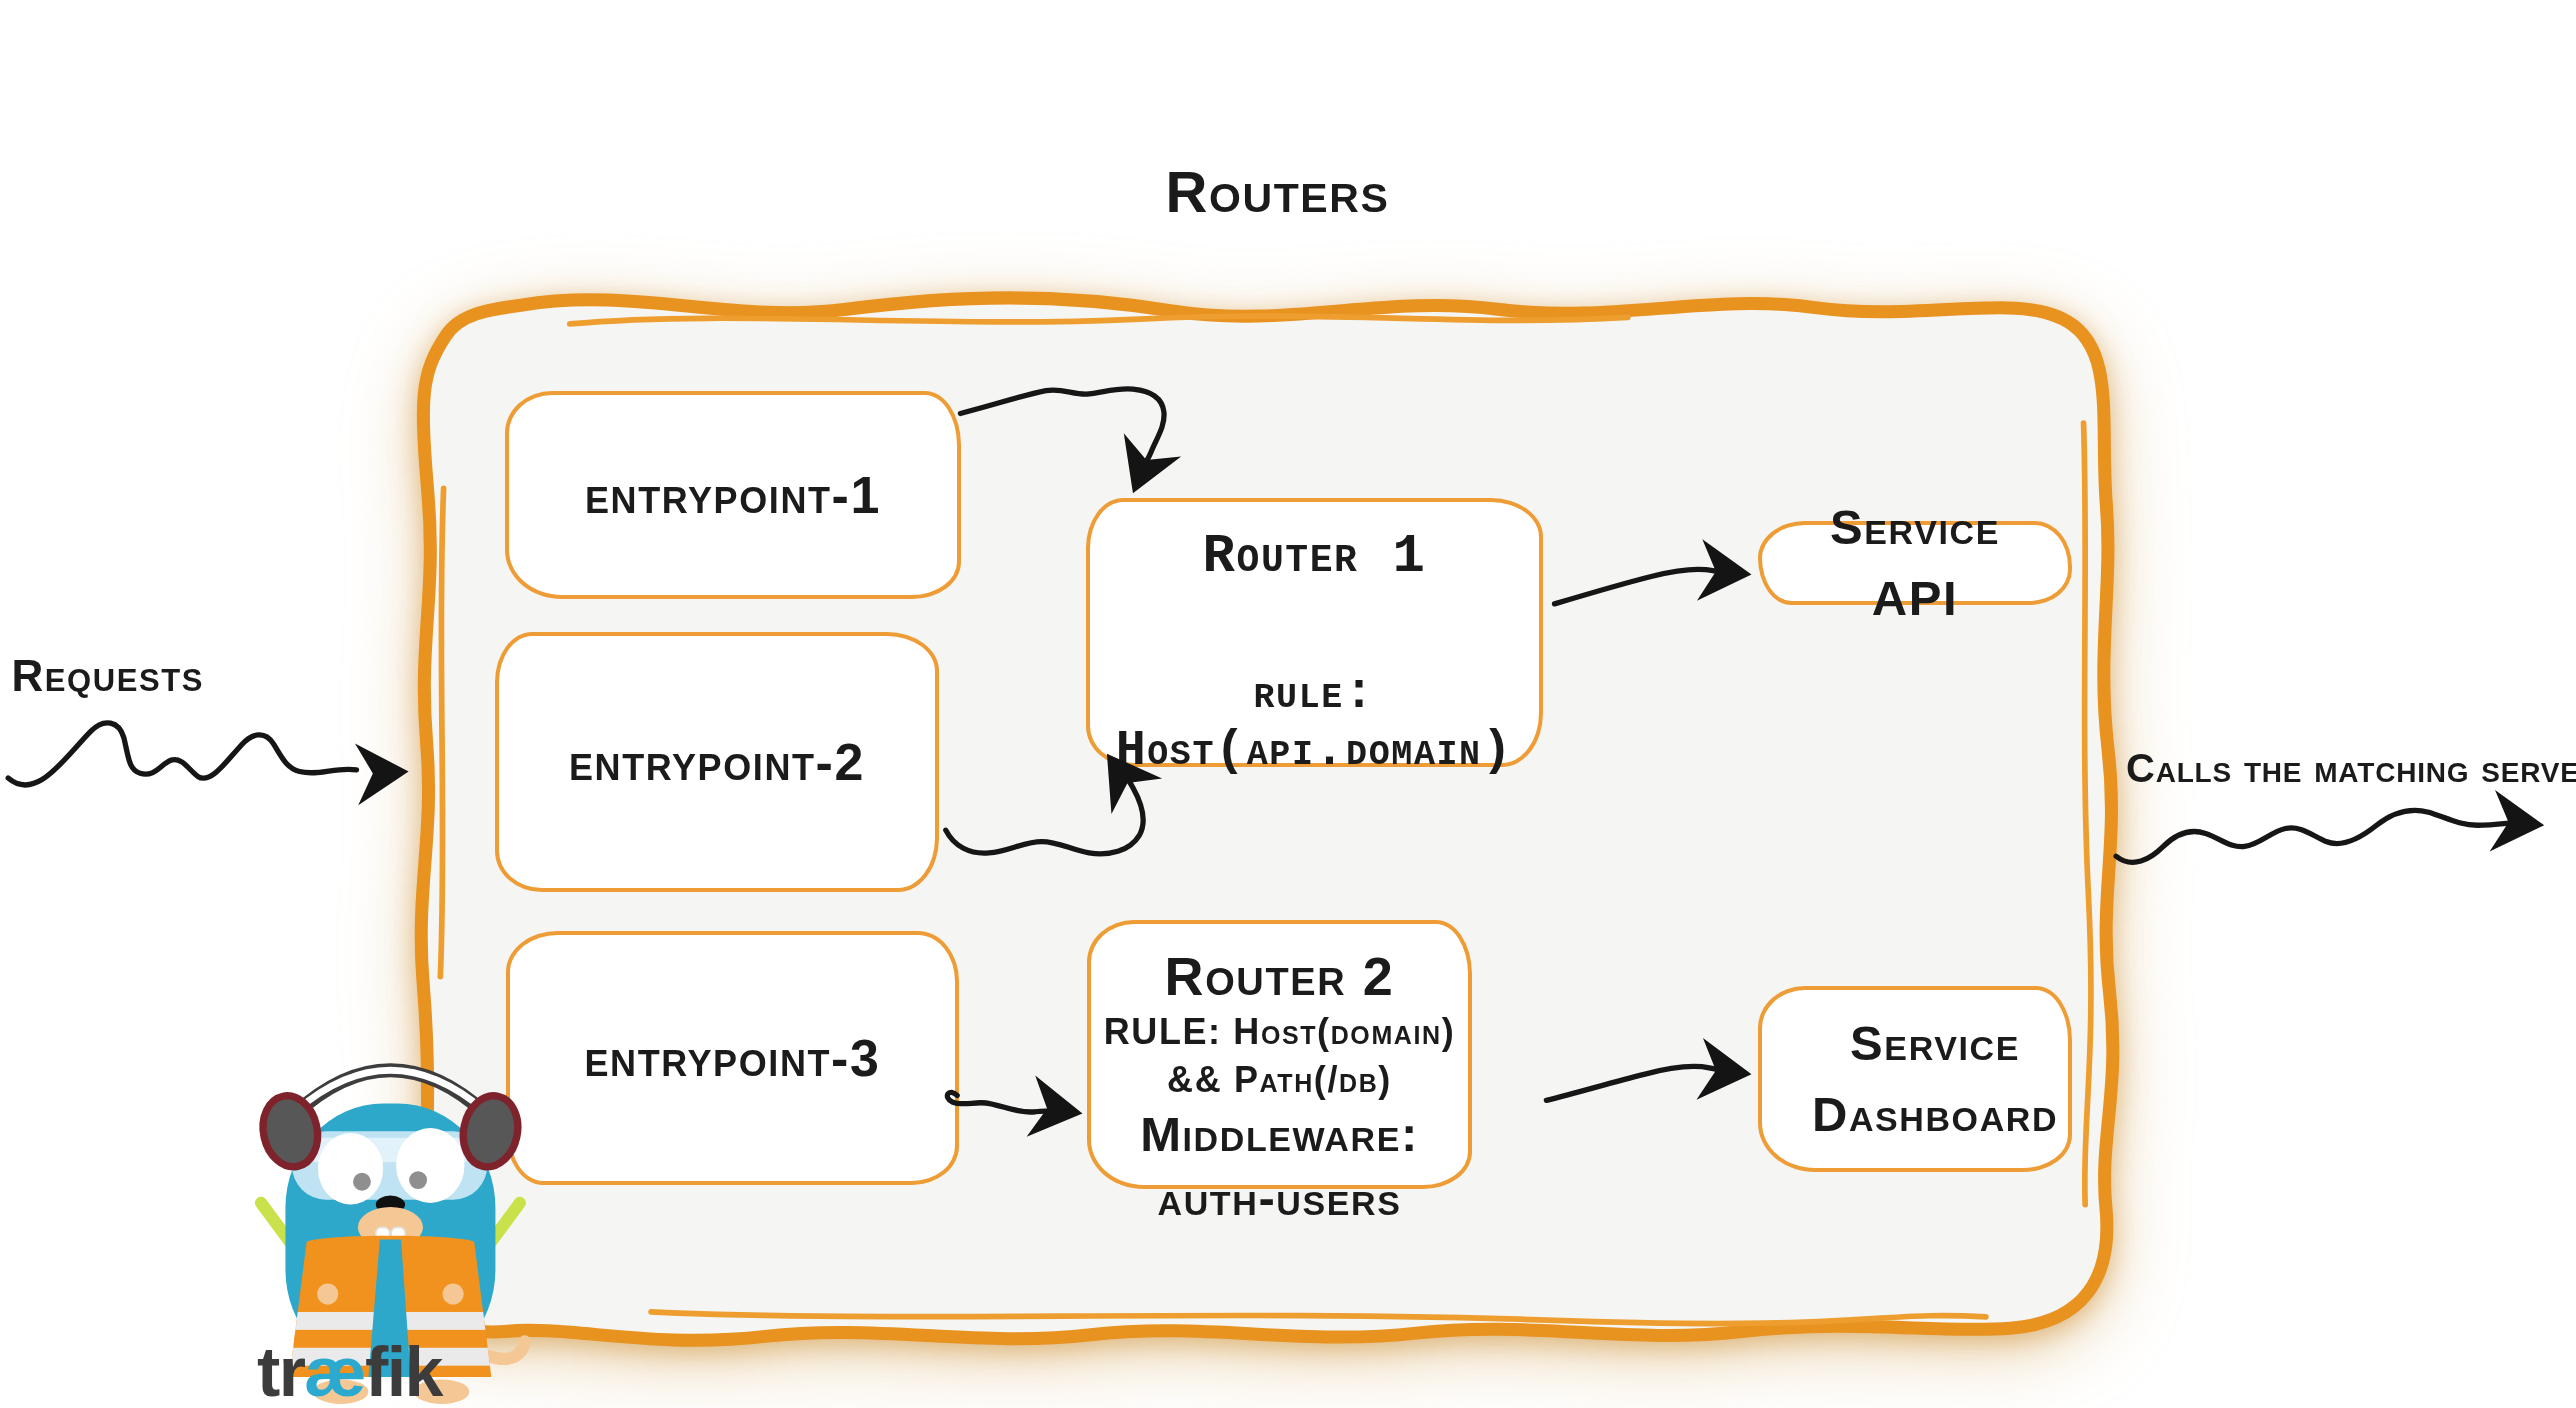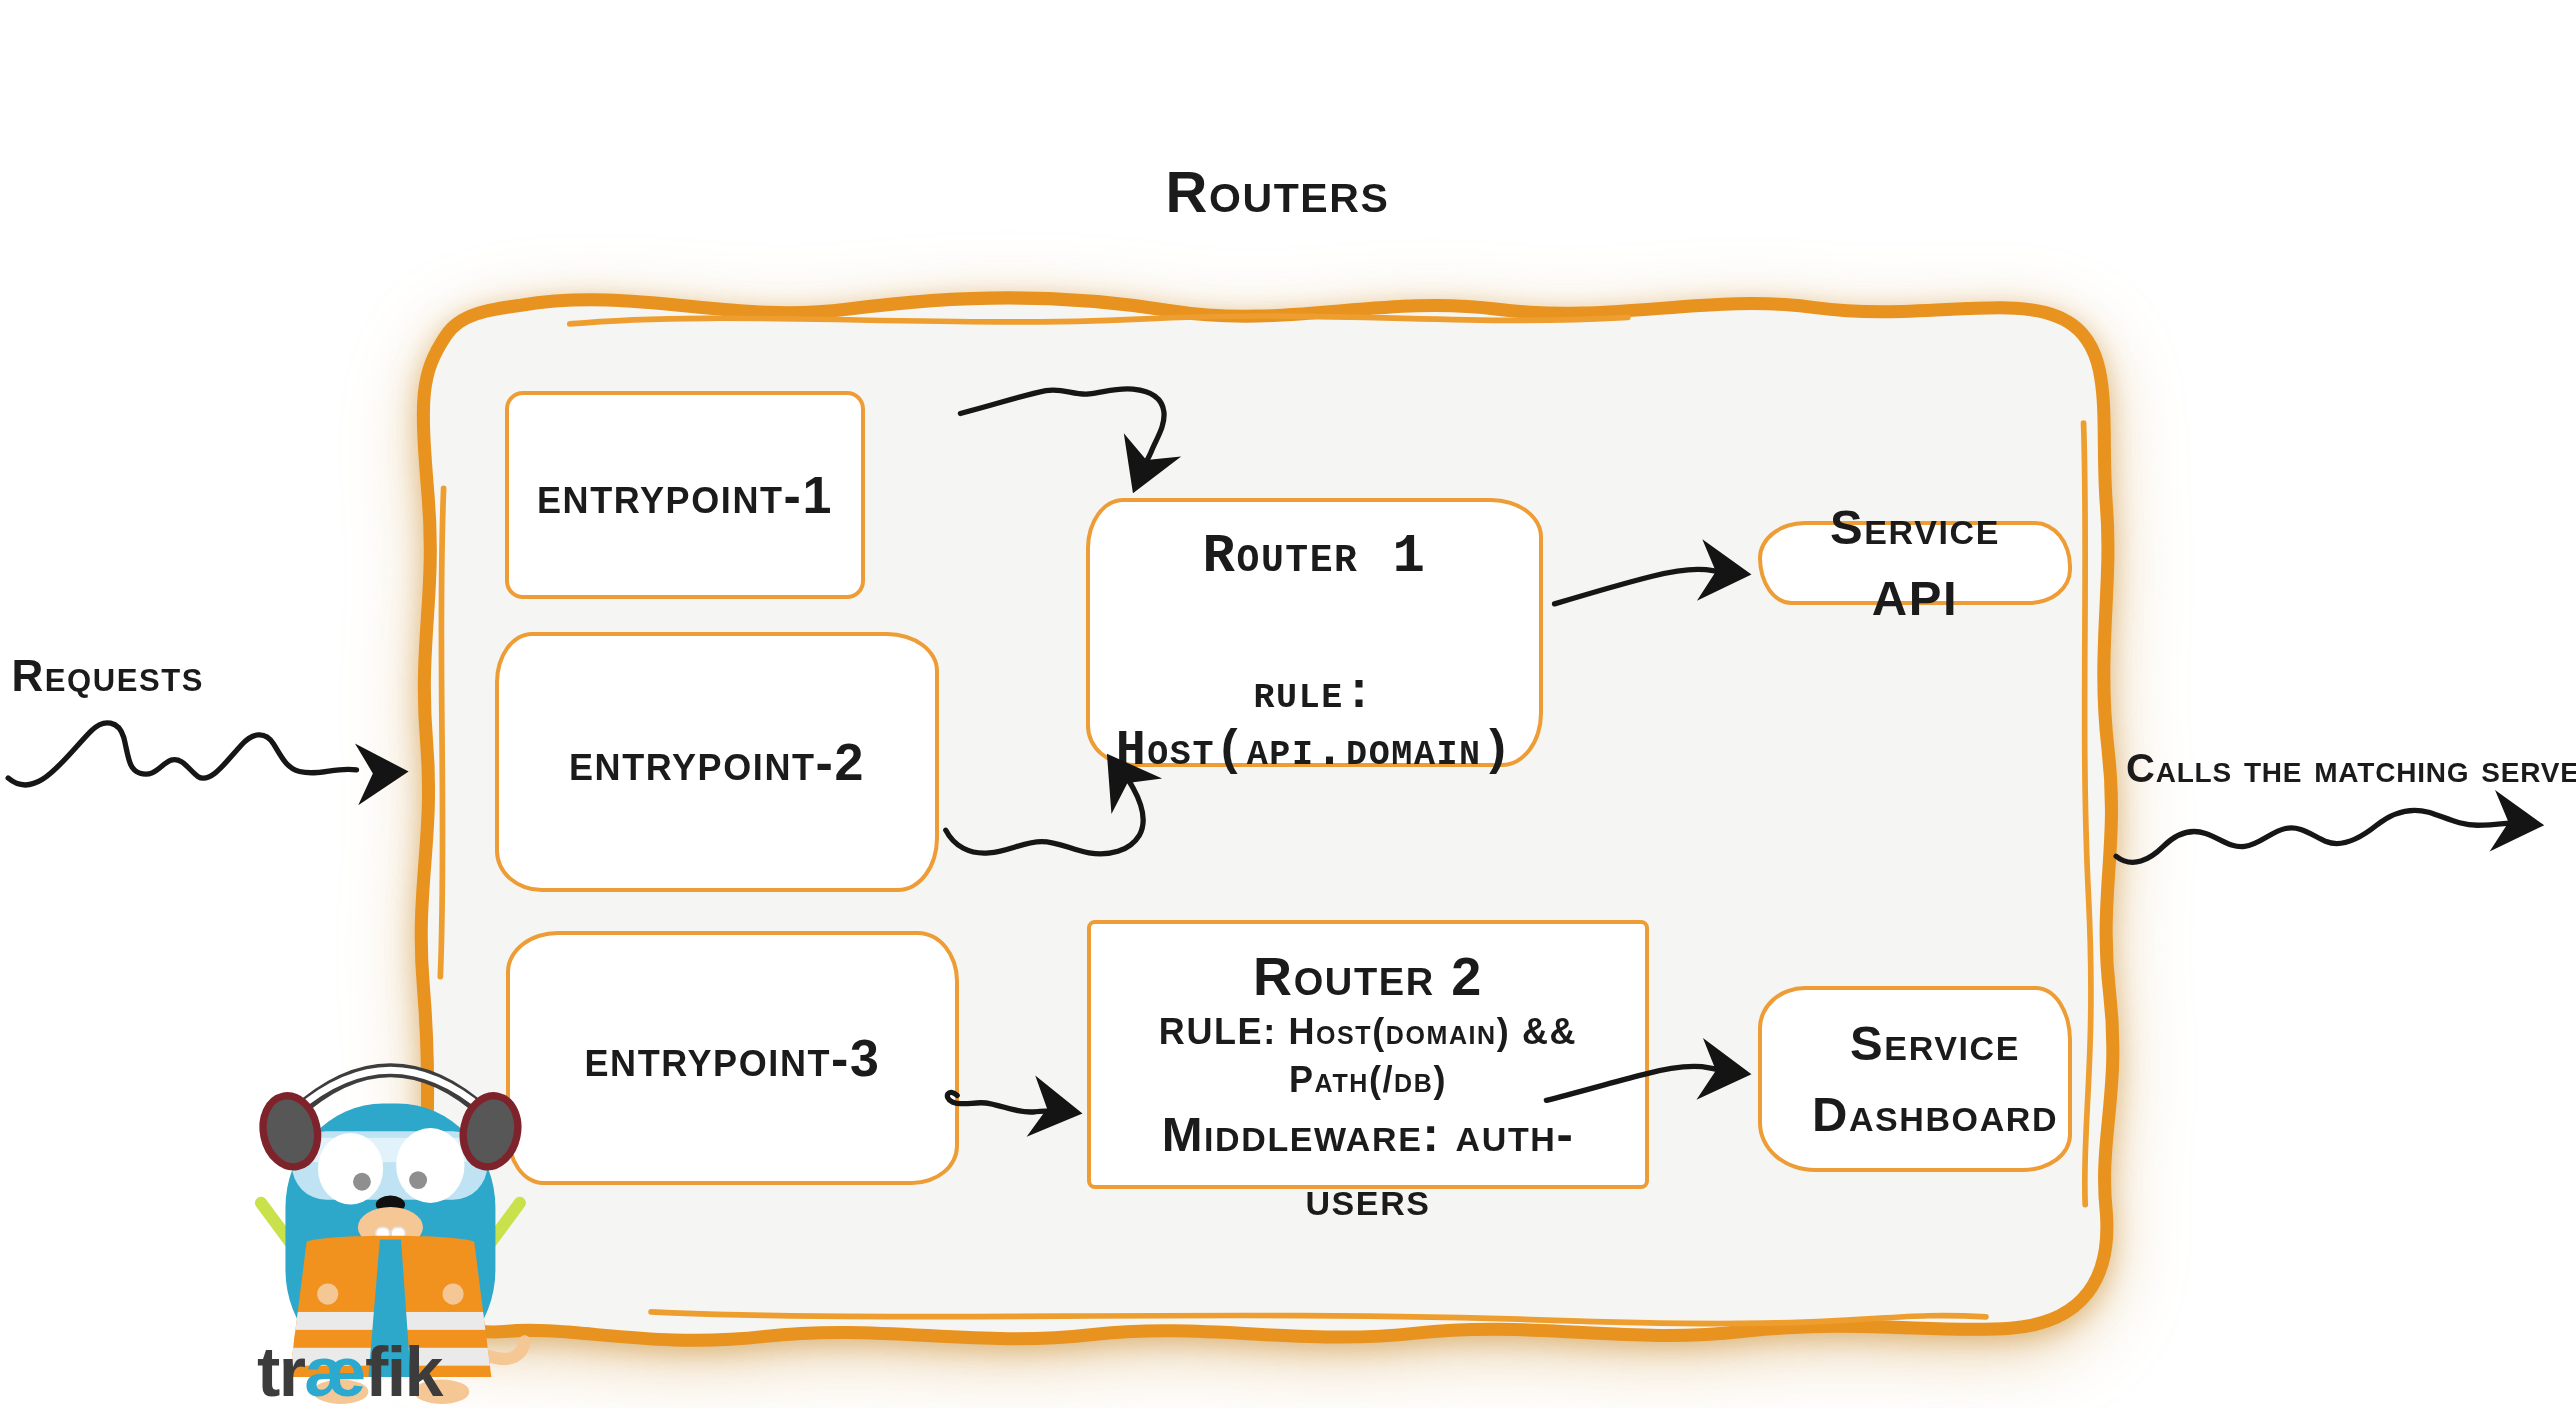--- a/index.html
+++ b/index.html
@@ -74,35 +74,35 @@
         C 565 386, 600 380, 640 375 Z"></path>
       <path class="brush-accent" d="M 700 398 C 900 380, 1150 404, 1400 392 S 1800 402, 2000 390"></path>
       <path class="brush-accent" d="M 2560 520 C 2566 700, 2556 900, 2566 1100 S 2558 1380, 2562 1480"></path>
       <path class="brush-accent" d="M 800 1612 C 1100 1626, 1500 1608, 1900 1622 S 2300 1610, 2440 1618"></path>
       <path class="brush-accent" d="M 545 600 C 537 800, 549 1000, 541 1200"></path>
     </g>
   </svg>
 
   <div class="diagram-title hand">Routers</div>
 
-  <div class="node r-a" style="left:505px;top:391px;width:360px;height:208px;border-radius:18px;">
+  <div class="node r-a" style="left:505px;top:391px;width:456px;height:208px;">
     <div class="ep-label hand">entrypoint-1</div>
   </div>
   <div class="node r-b" style="left:495px;top:632px;width:444px;height:260px;">
     <div class="ep-label hand">entrypoint-2</div>
   </div>
   <div class="node r-c" style="left:506px;top:931px;width:453px;height:254px;">
     <div class="ep-label hand">entrypoint-3</div>
   </div>
 
   <div class="node r-b" style="left:1086px;top:498px;width:457px;height:269px;justify-content:flex-start;padding-top:23px;font-family:Liberation Mono, monospace;">
     <div class="router-title hand">Router 1</div>
     <div class="router-rule-1 hand">rule: Host(api.domain)</div>
   </div>
-  <div class="node r-a router2-body" style="left:1087px;top:920px;width:562px;height:269px;border-radius:8px;">
+  <div class="node r-a router2-body" style="left:1087px;top:920px;width:385px;height:269px;">
     <div class="router-title hand">Router 2</div>
     <div class="router-rule-2 hand">RULE: Host(domain) &amp;&amp; Path(/db)</div>
     <div class="router-mw hand">Middleware: auth-users</div>
   </div>
 
   <div class="node r-c" style="left:1758px;top:521px;width:314px;height:84px;">
     <div class="service-label hand">Service API</div>
   </div>
   <div class="node r-a" style="left:1758px;top:986px;width:314px;height:186px;padding-left:40px;">
     <div class="service-label hand">Service Dashboard</div>

